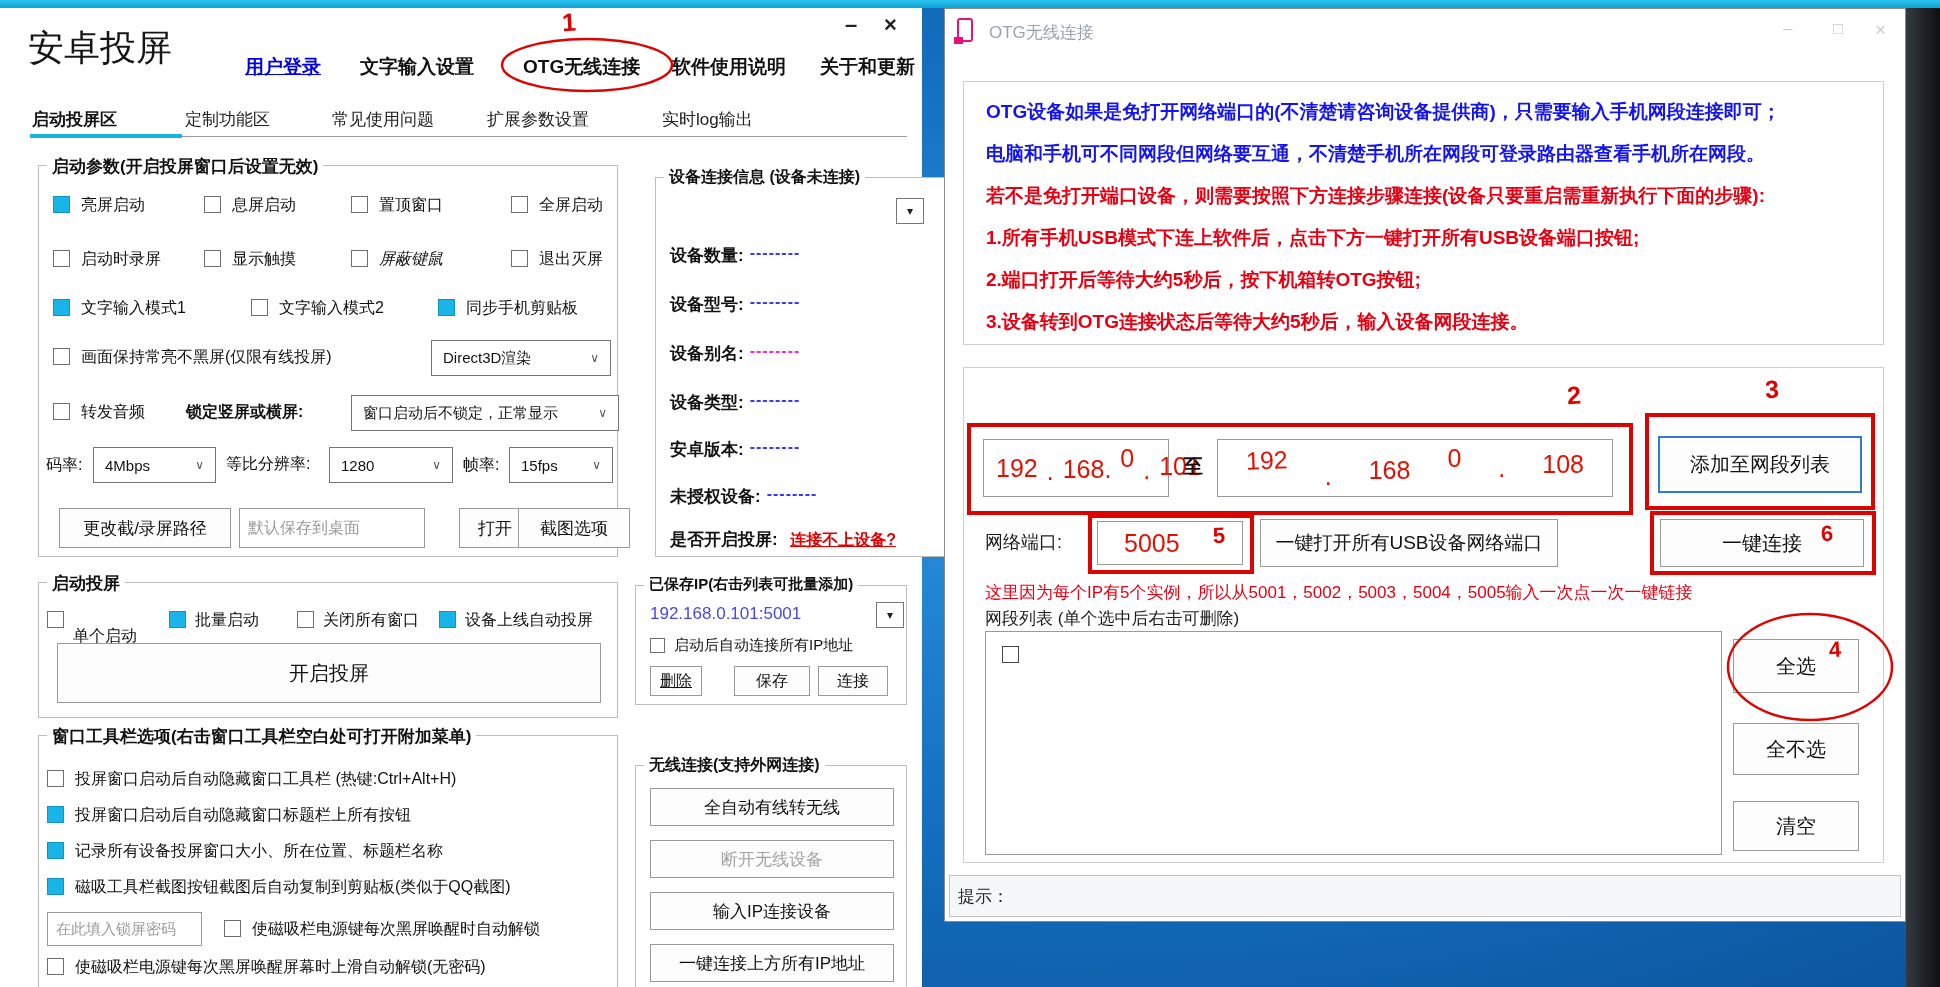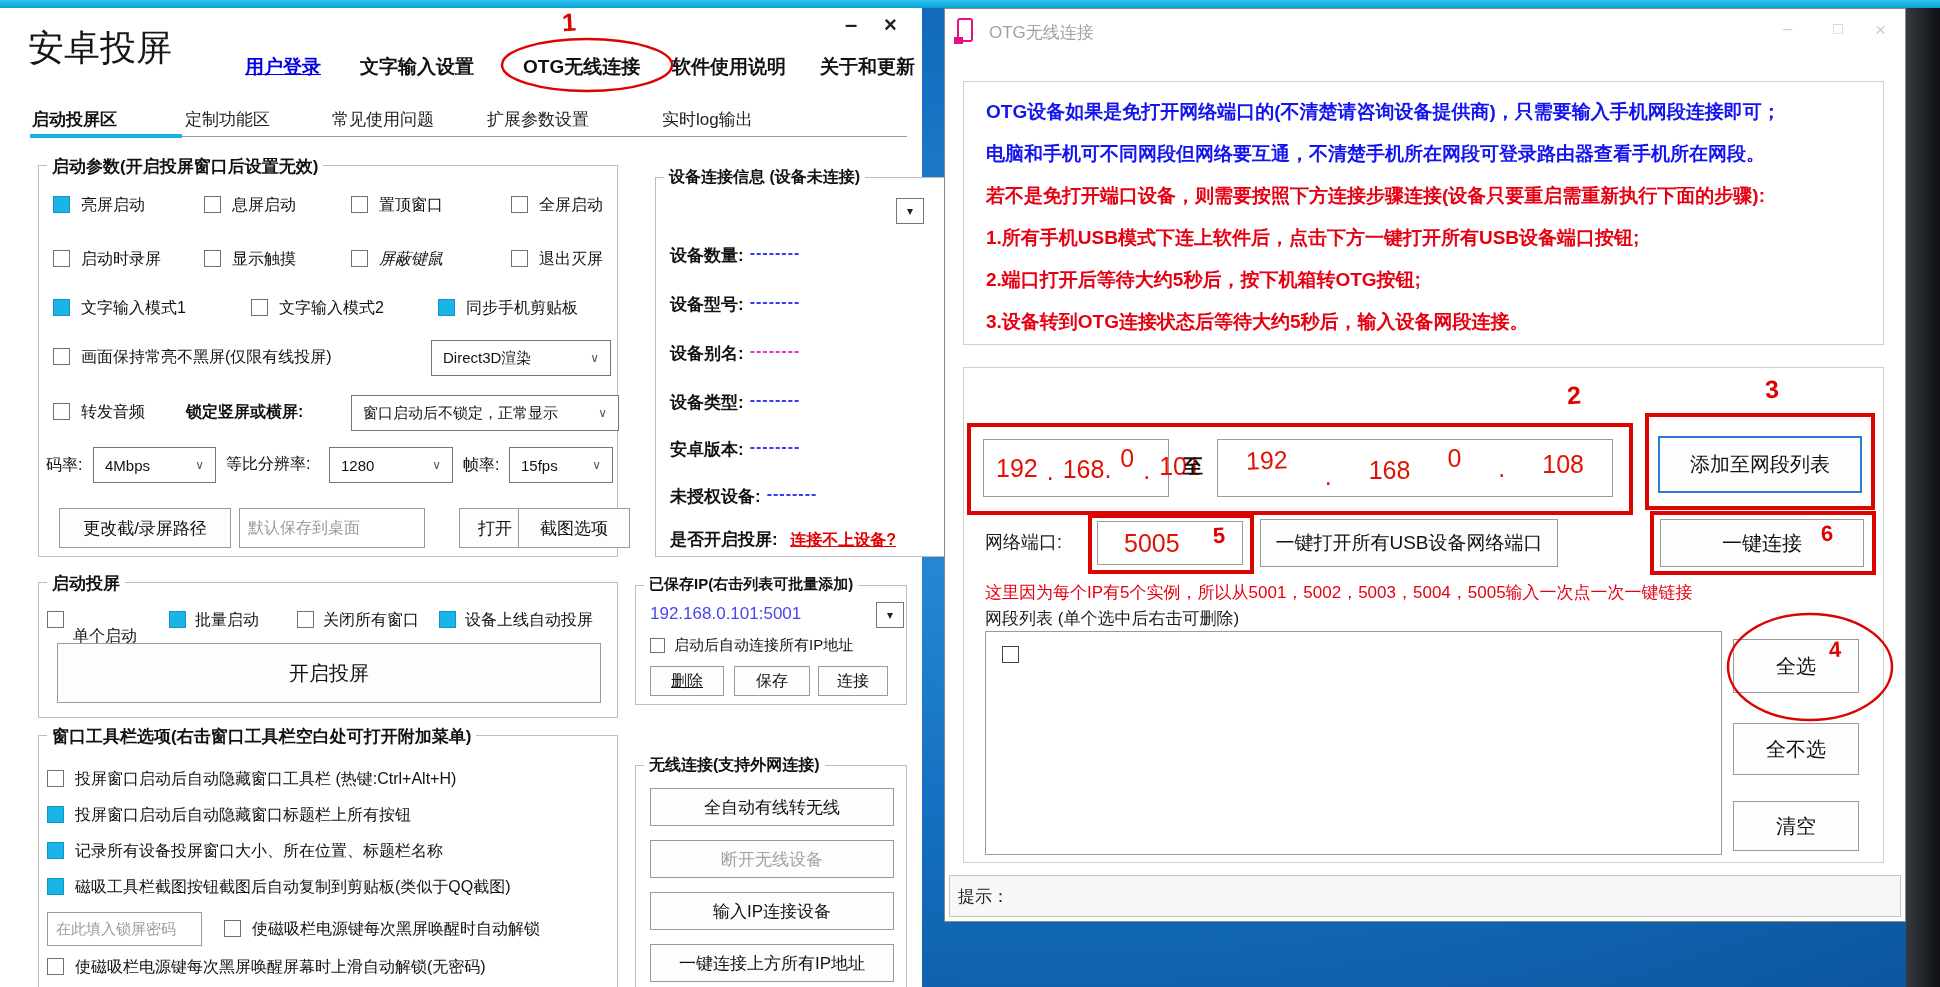--- a/index.html
+++ b/index.html
@@ -200,21 +200,21 @@
     </div>
 
     <div class="gb" style="left:635px;top:577px;width:272px;height:120px;">
       <div class="lg" style="font-size:15px;">已保存IP(右击列表可批量添加)</div>
       <div class="sel" style="left:240px;top:16px;width:28px;height:26px;justify-content:center;padding:0;">
         <span style="font-size:12px;color:#222;">▾</span>
       </div>
       <div class="abs" style="left:14px;top:18px;font-size:17px;color:#4646ea;">192.168.0.101:5001</div>
       <div class="cb" style="left:14px;top:52px;width:15px;height:15px;"></div>
       <div class="cblab" style="left:38px;top:50px;font-size:15px;">启动后自动连接所有IP地址</div>
-      <div class="btn" style="left:14px;top:80px;width:74px;height:30px;font-size:16px;text-decoration:underline;">删除</div>
+      <div class="btn" style="left:14px;top:80px;width:52px;height:30px;font-size:16px;text-decoration:underline;">删除</div>
       <div class="btn" style="left:98px;top:80px;width:76px;height:30px;font-size:16px;">保存</div>
       <div class="btn" style="left:182px;top:80px;width:70px;height:30px;font-size:16px;">连接</div>
     </div>
 
     <div class="gb" style="left:635px;top:757px;width:272px;height:222px;border-bottom:none;">
       <div class="lg" style="font-size:16px;">无线连接(支持外网连接)</div>
       <div class="btn" style="left:14px;top:22px;width:244px;height:38px;">全自动有线转无线</div>
       <div class="btn gray" style="left:14px;top:74px;width:244px;height:38px;">断开无线设备</div>
       <div class="btn" style="left:14px;top:126px;width:244px;height:38px;">输入IP连接设备</div>
       <div class="btn" style="left:14px;top:178px;width:244px;height:38px;">一键连接上方所有IP地址</div>

